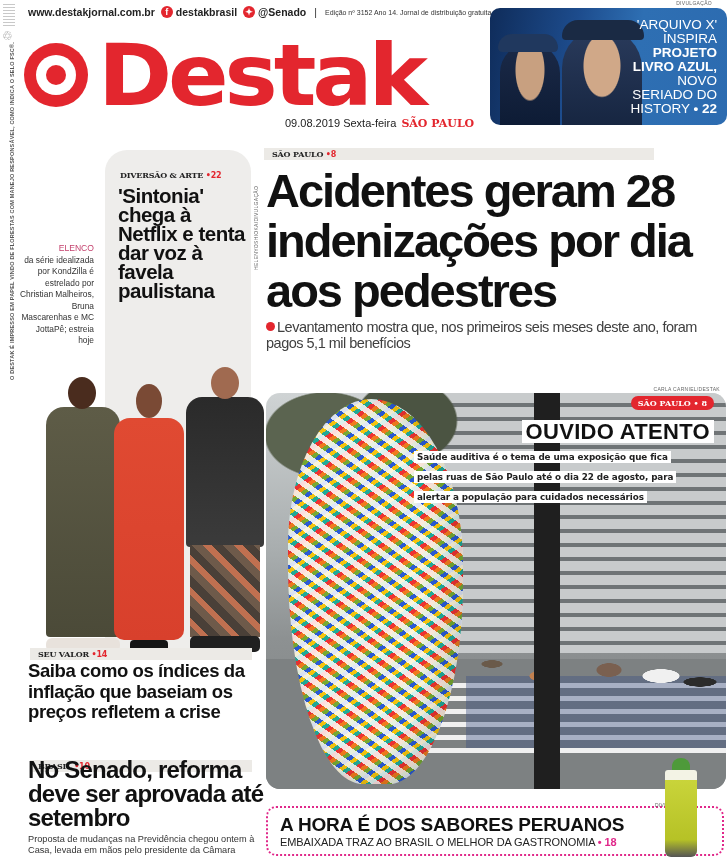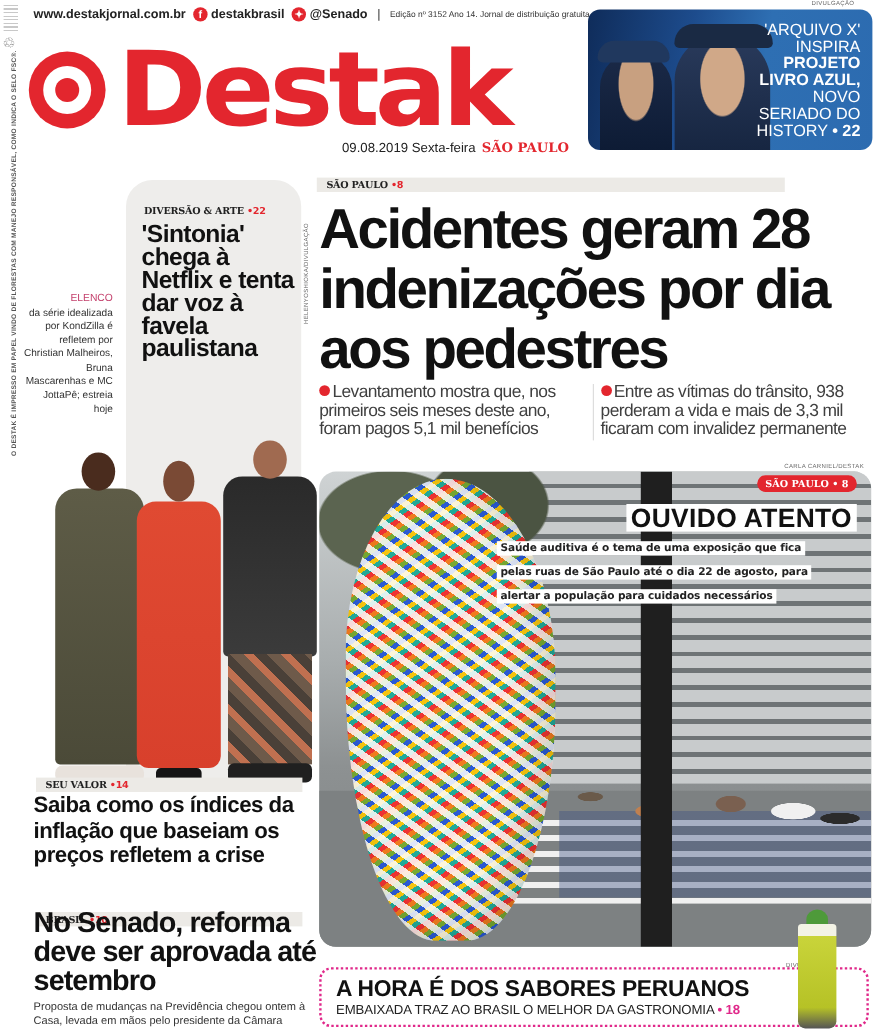--- a/index.html
+++ b/index.html
@@ -169,21 +169,21 @@
 
 <div class="feat-bg"></div>
 <div class="kicker feat-kicker">
   <span>DIVERSÃO &amp; ARTE</span>
   <span class="pg">•22</span>
 </div>
 <div class="feat-title">'Sintonia' chega à Netflix e tenta dar voz à favela paulistana</div>
 <div class="credit feat-credit">HELENYOSHIOKA/DIVULGAÇÃO</div>
 <div class="elenco">
   <span class="label">ELENCO</span>
-  <span>da série idealizada por KondZilla é refletem por Christian Malheiros, Bruna Mascarenhas e MC JottaPê; estreia hoje</span>
+  <span>da série idealizada por KondZilla é estrelado por Christian Malheiros, Bruna Mascarenhas e MC JottaPê; estreia hoje</span>
 </div>
 <div class="cast">
   <div class="person p1">
       <div class="body"></div>
       <div class="head"></div>
       <div class="shoes"></div>
     </div>
   <div class="person p2">
       <div class="body"></div>
       <div class="head"></div>
@@ -201,23 +201,20 @@
   <span class="kicker">
     <span>SÃO PAULO</span>
     <span class="pg">•8</span>
   </span>
 </div>
 <div class="lead-title">Acidentes geram 28 indenizações por dia aos pedestres</div>
 <div class="bullets">
   <div class="bullet">
     <span class="dot"></span><span>Levantamento mostra que, nos primeiros seis meses deste ano, foram pagos 5,1 mil benefícios</span>
   </div>
-  <div class="bullet">
-    <span class="dot"></span><span>Entre as vítimas do trânsito, 938 perderam a vida e mais de 3,3 mil ficaram com invalidez permanente</span>
-  </div>
 </div>
 
 <div class="credit photo-credit">CARLA CARNIEL/DESTAK</div>
 <div class="photo">
   <div class="building"></div>
   <div class="tree"></div>
   <div class="road"></div>
   <div class="crosswalk"></div>
   <div class="crowd"></div>
   <div class="pole"></div>

